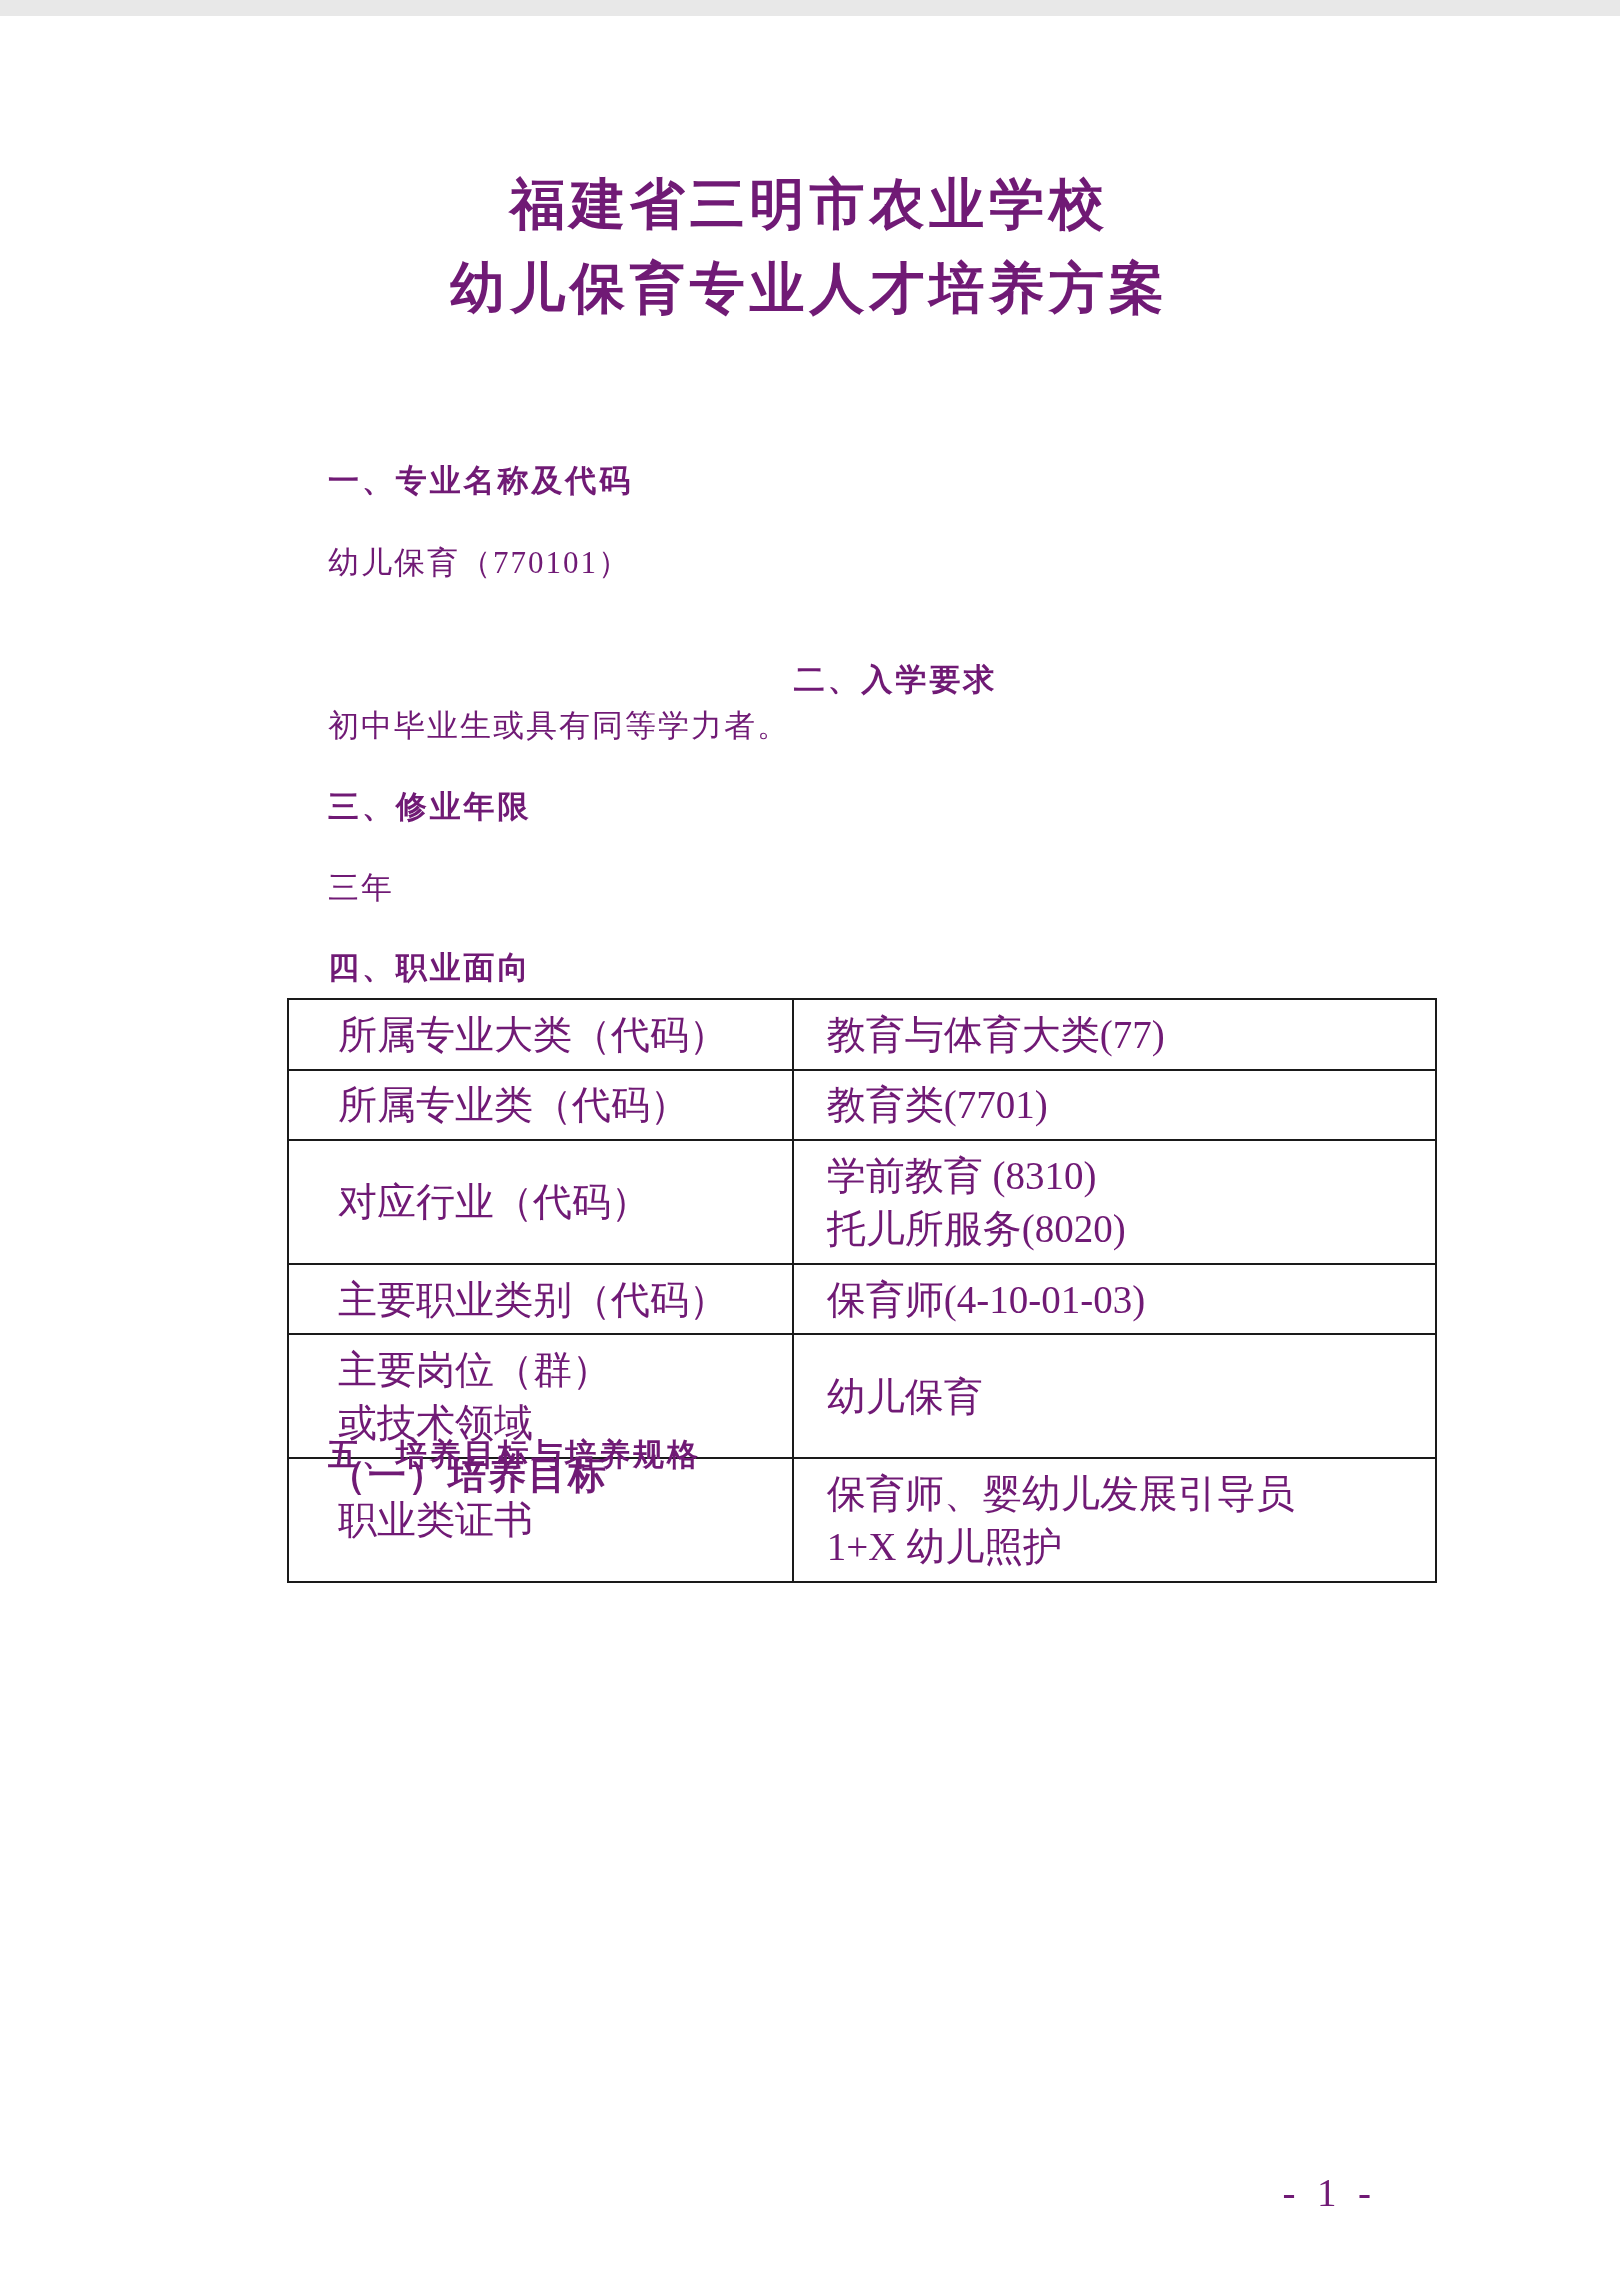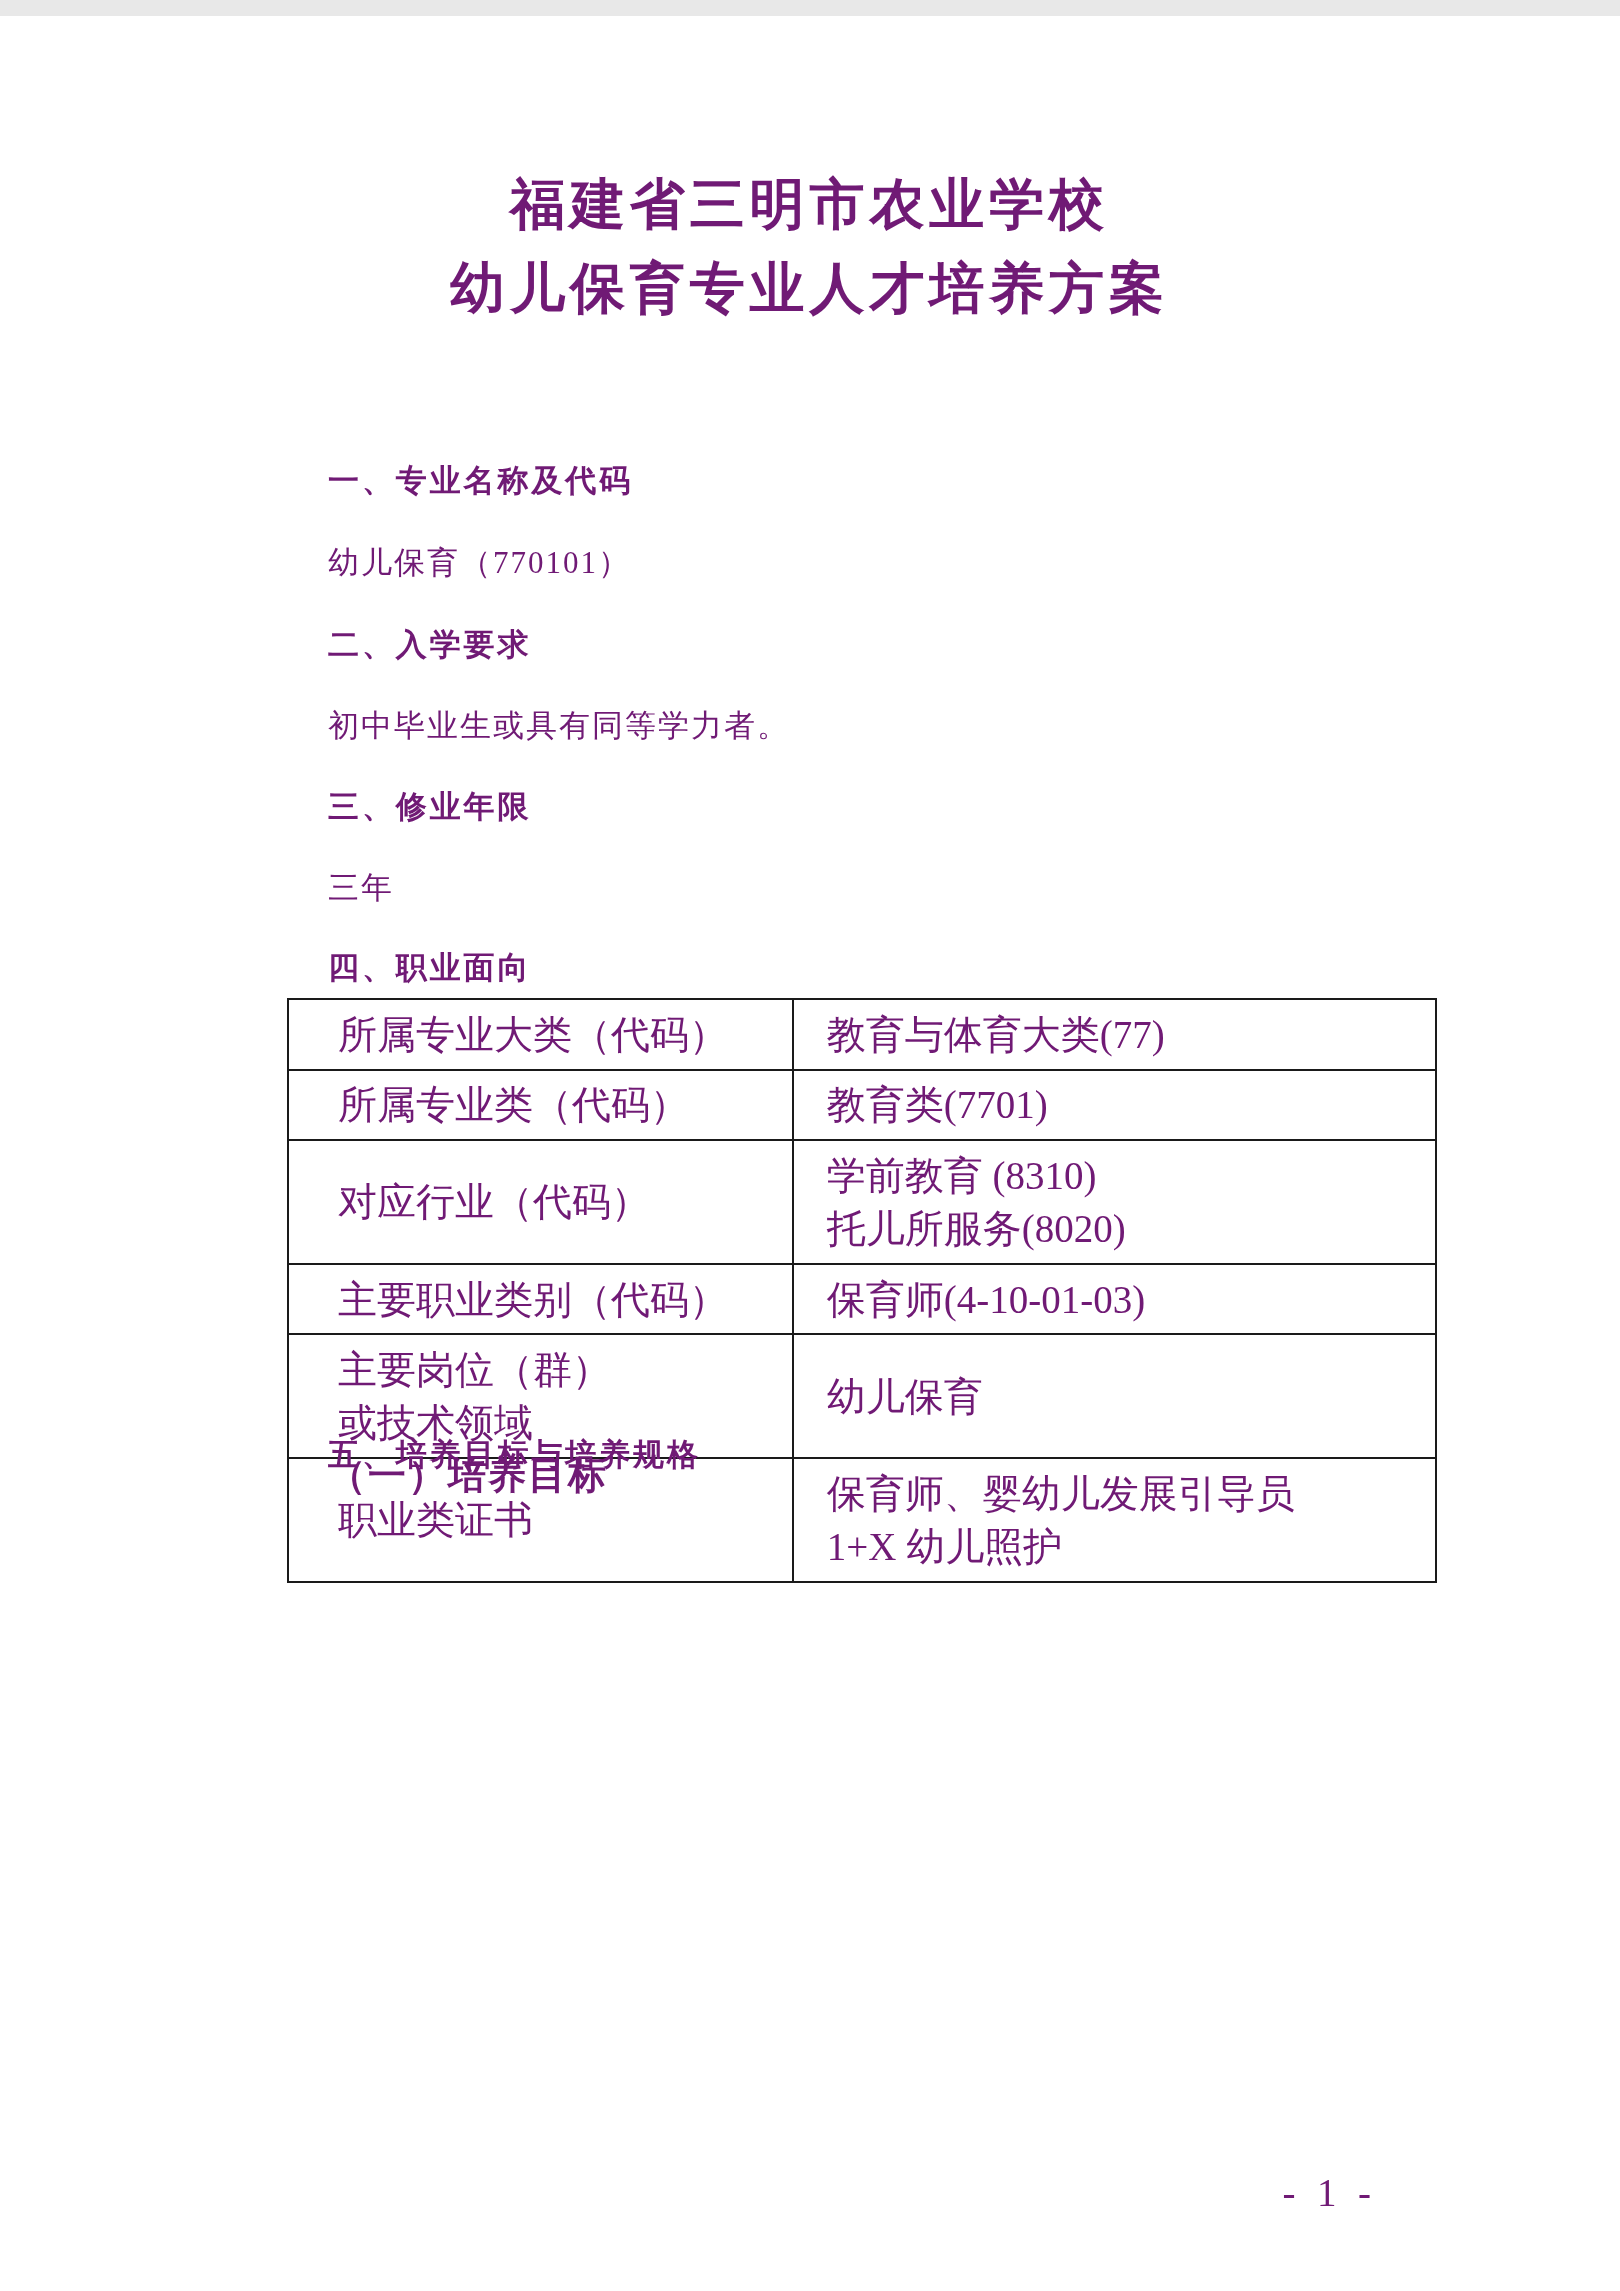--- a/index.html
+++ b/index.html
@@ -30,21 +30,21 @@
     padding-left: 86px;
     font-size: 31px;
     line-height: 51px;
     white-space: nowrap;
   }
   .heading { font-weight: bold; letter-spacing: 2.9px; }
   .body-line { letter-spacing: 2px; }
 
   #sec1-heading { top: 439px; }
   #sec1-body    { top: 521px; }
-  #sec2-heading { top: 603px; }
+  #sec2-heading { top: 638px; text-align: center; }
   #sec2-body    { top: 684px; }
   #sec3-heading { top: 765px; }
   #sec3-body    { top: 846px; }
   #sec4-heading { top: 926px; }
 
   .career-table {
     position: absolute;
     left: 287px;
     top: 982px;
     width: 1042px;

